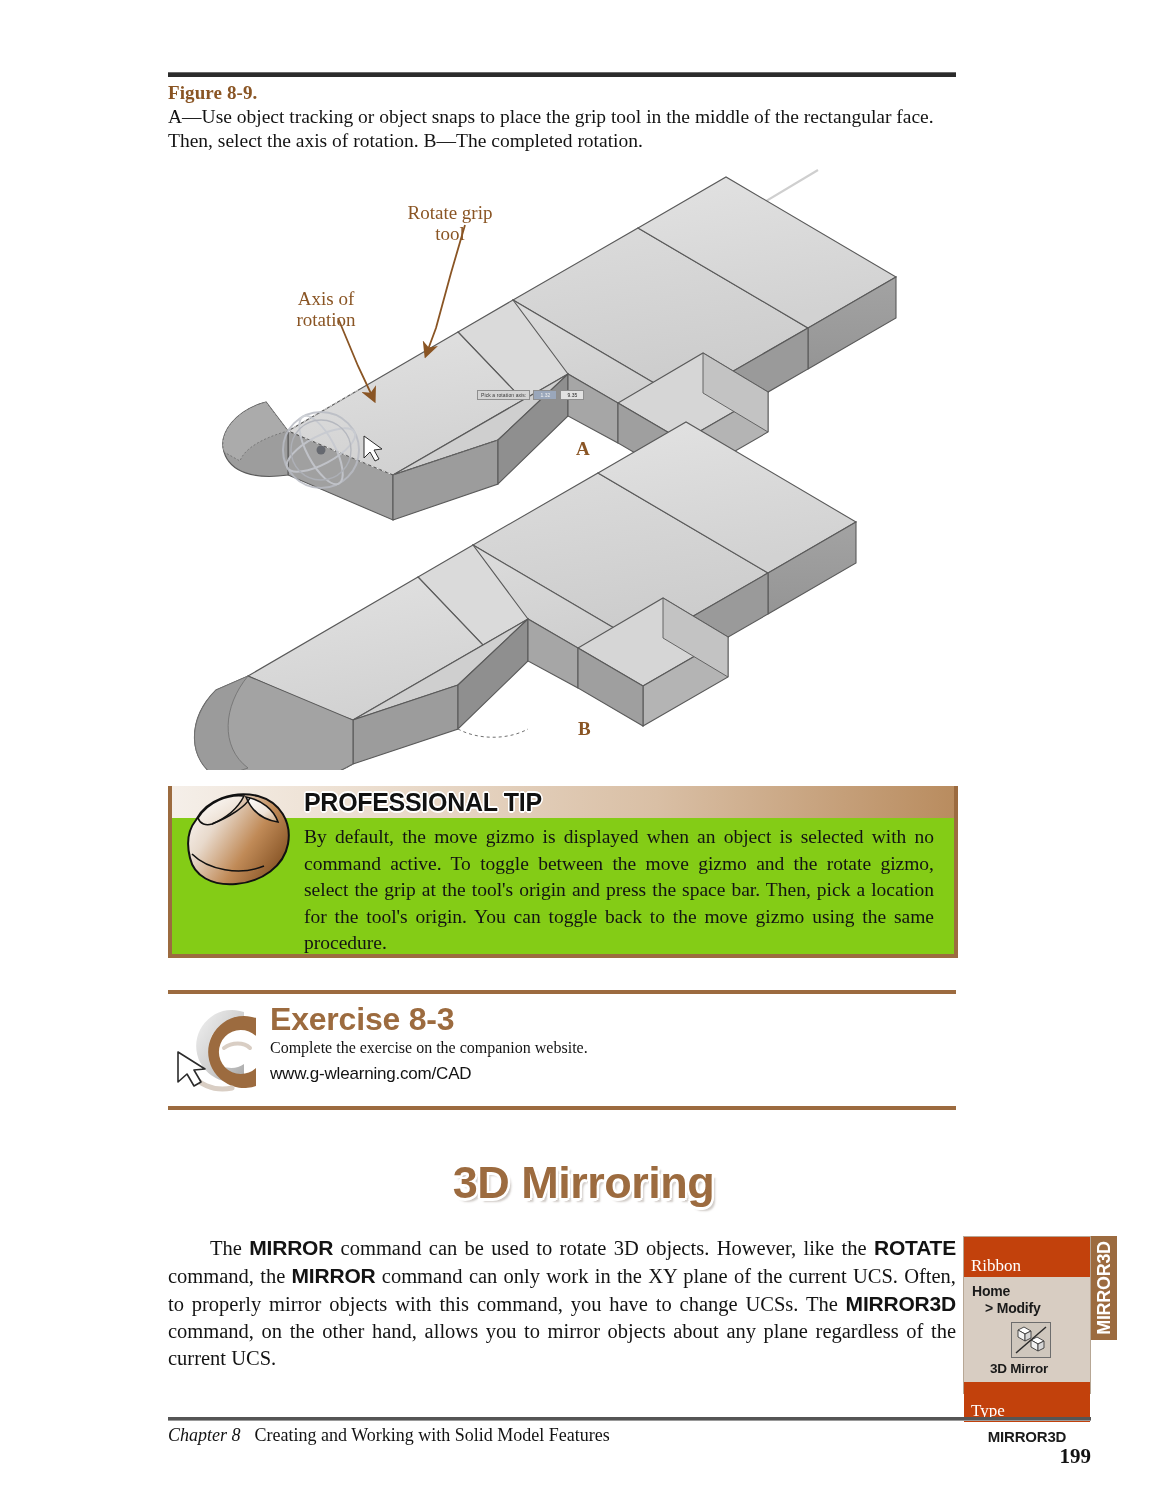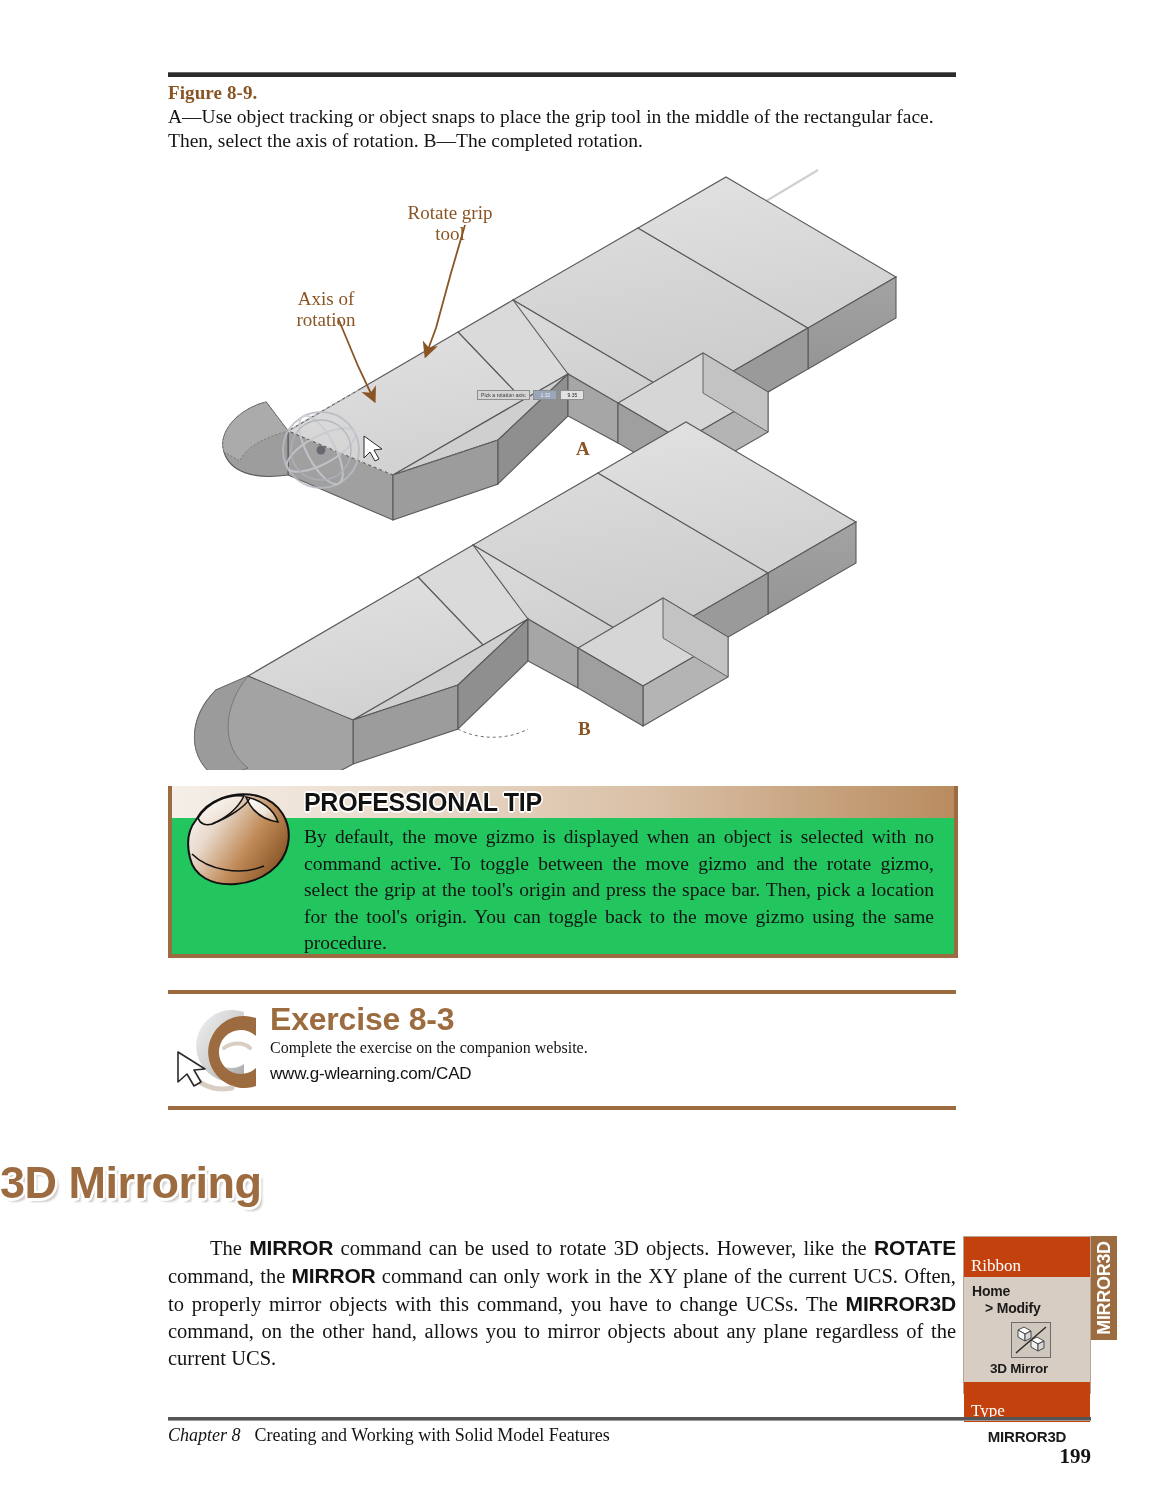--- a/index.html
+++ b/index.html
@@ -94,21 +94,21 @@
     background: #9aa7bb;
     color: #f0f0f0;
   }
 
   
   #protip-box {
     left: 168px; top: 786px; width: 790px; height: 172px;
     border-left: 4px solid #9c6b3f;
     border-right: 4px solid #9c6b3f;
     box-sizing: border-box;
-    background: #22c55e;
+    background: #84cc16;
   }
   #protip-header {
     position: absolute;
     left: 0; top: 0; width: 100%; height: 32px;
     background: linear-gradient(to right, #f5efe9 0%, #ede0d2 22%, #d9bfa5 62%, #b98c5f 100%);
   }
   #protip-header-title {
     position: absolute;
     left: 132px; top: 2px;
     font-family: "Liberation Sans", sans-serif;
@@ -172,21 +172,21 @@
     left: 270px; top: 1064px;
     font-family: "Liberation Sans", sans-serif;
     font-size: 17px;
     color: #131313;
     letter-spacing: -0.2px;
   }
 
   
   #section-heading {
     left: 0; top: 1157px; width: 1167px;
-    text-align: left;
+    text-align: center;
     font-family: "Liberation Sans", sans-serif;
     font-weight: bold;
     font-size: 45px;
     letter-spacing: -0.5px;
     color: #9c6b3f;
     text-shadow:
       -2.5px 0 #ffffff, 2.5px 0 #ffffff,
       0 -2.5px #ffffff, 0 2.5px #ffffff,
       -1.8px -1.8px #ffffff, 1.8px -1.8px #ffffff,
       -1.8px 1.8px #ffffff, 1.8px 1.8px #ffffff,

